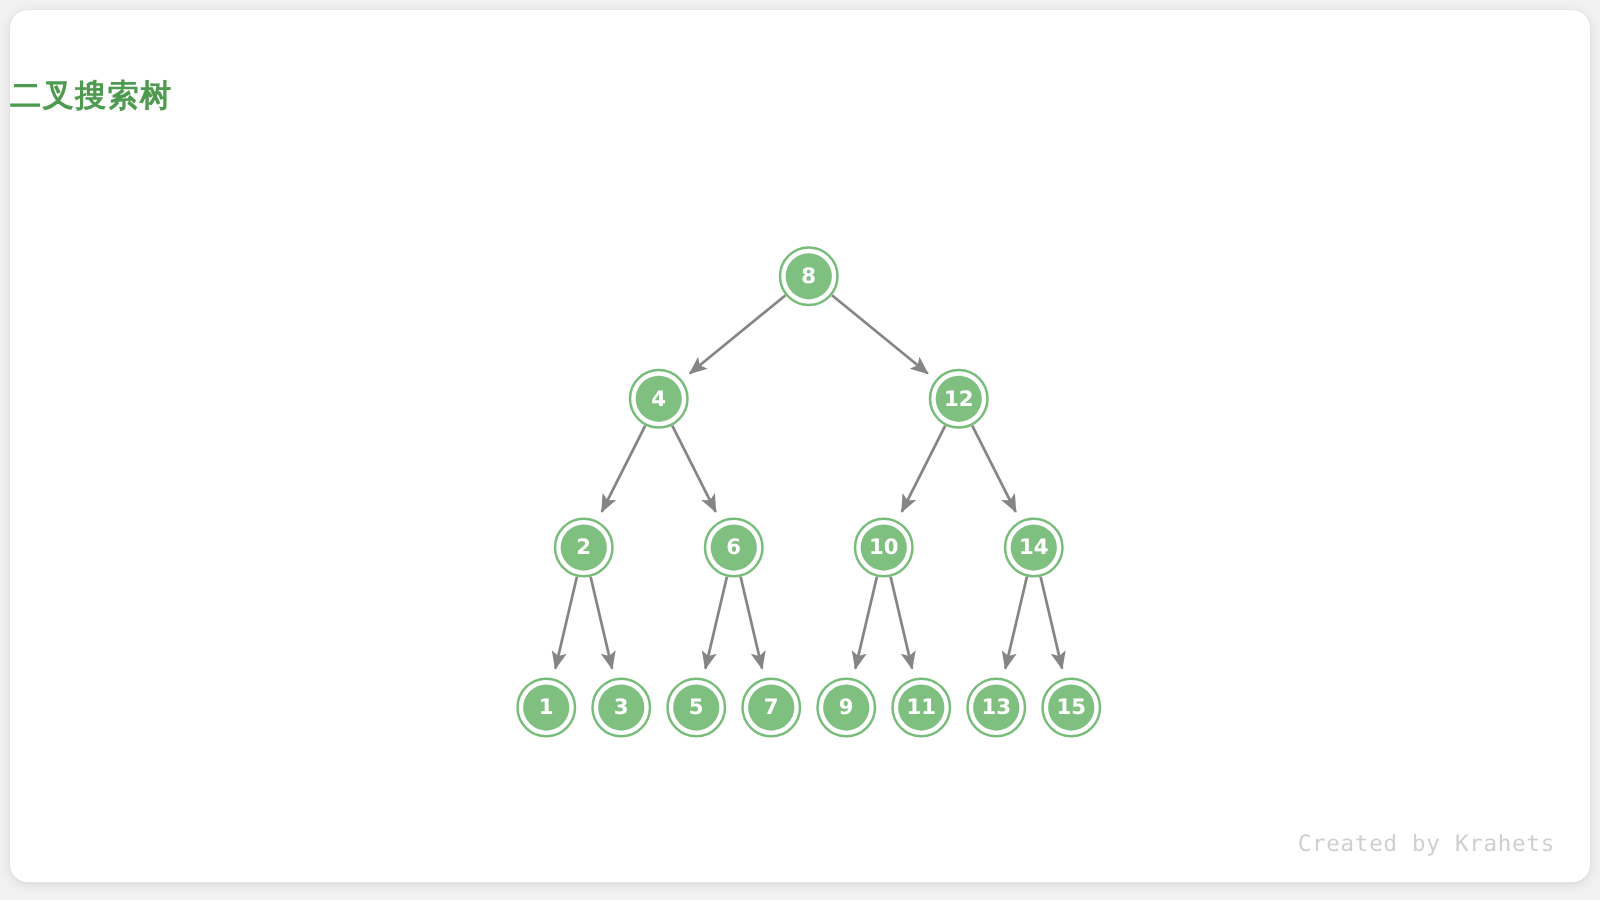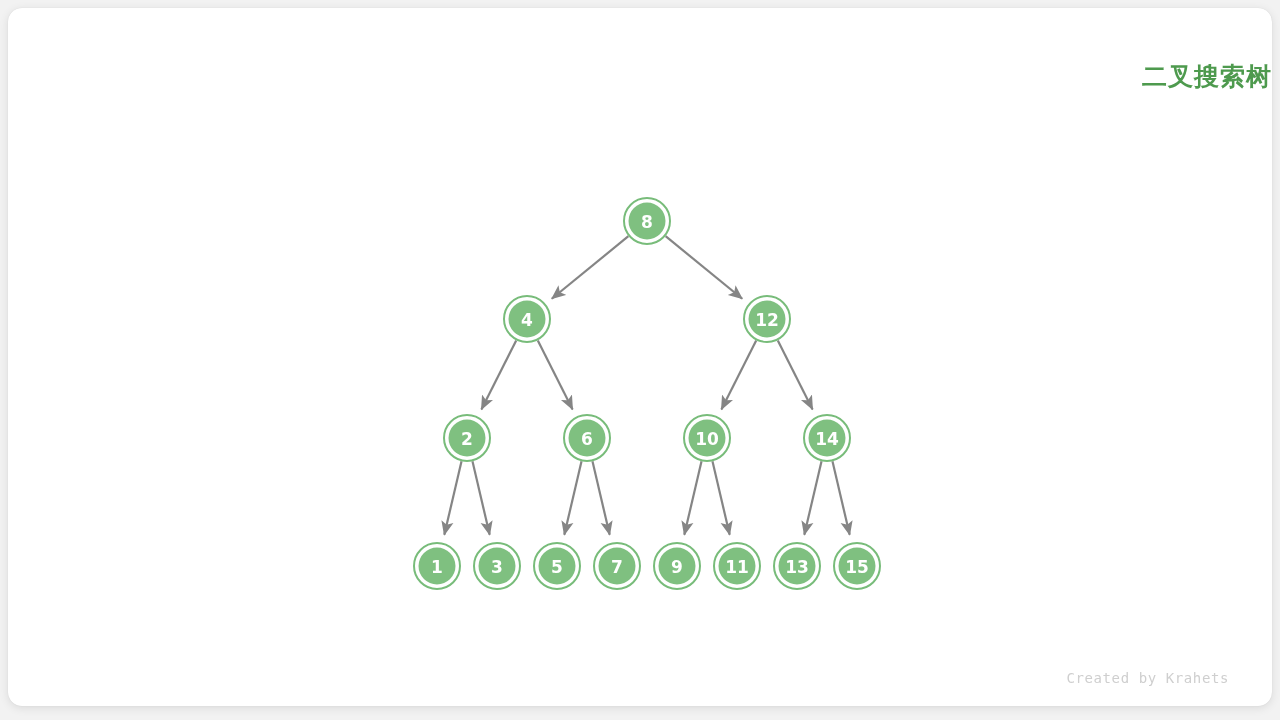--- a/index.html
+++ b/index.html
@@ -20,45 +20,45 @@
     background: #ffffff;
     border-radius: 14px;
     box-shadow: 0 2px 10px rgba(0,0,0,0.10), 0 0 1px rgba(0,0,0,0.12);
     overflow: hidden;
   }
   #title {
     position: absolute;
     left: 0;
     top: 52px;
     width: 1264px;
-    text-align: right;
+    text-align: left;
     font-family: "DejaVu Sans", "Liberation Sans", sans-serif;
     font-size: 25px;
     font-weight: bold;
     color: #4e9a4e;
     letter-spacing: 1px;
   }
   #subtitle {
     position: absolute;
     left: 0;
     top: 105px;
     width: 1264px;
     text-align: center;
     font-family: "DejaVu Sans Mono", "Liberation Mono", monospace;
     font-size: 19px;
     font-weight: normal;
     color: #3d3d3d;
     letter-spacing: 1.2px;
   }
   #credit {
     position: absolute;
-    right: 43px;
+    right: 28px;
     bottom: 20px;
     font-family: "DejaVu Sans Mono", "Liberation Mono", monospace;
-    font-size: 14px;
+    font-size: 18px;
     color: #cfcfcf;
     letter-spacing: 0.6px;
   }
   #tree-svg {
     position: absolute;
     left: 0;
     top: 0;
     width: 1264px;
     height: 698px;
   }

